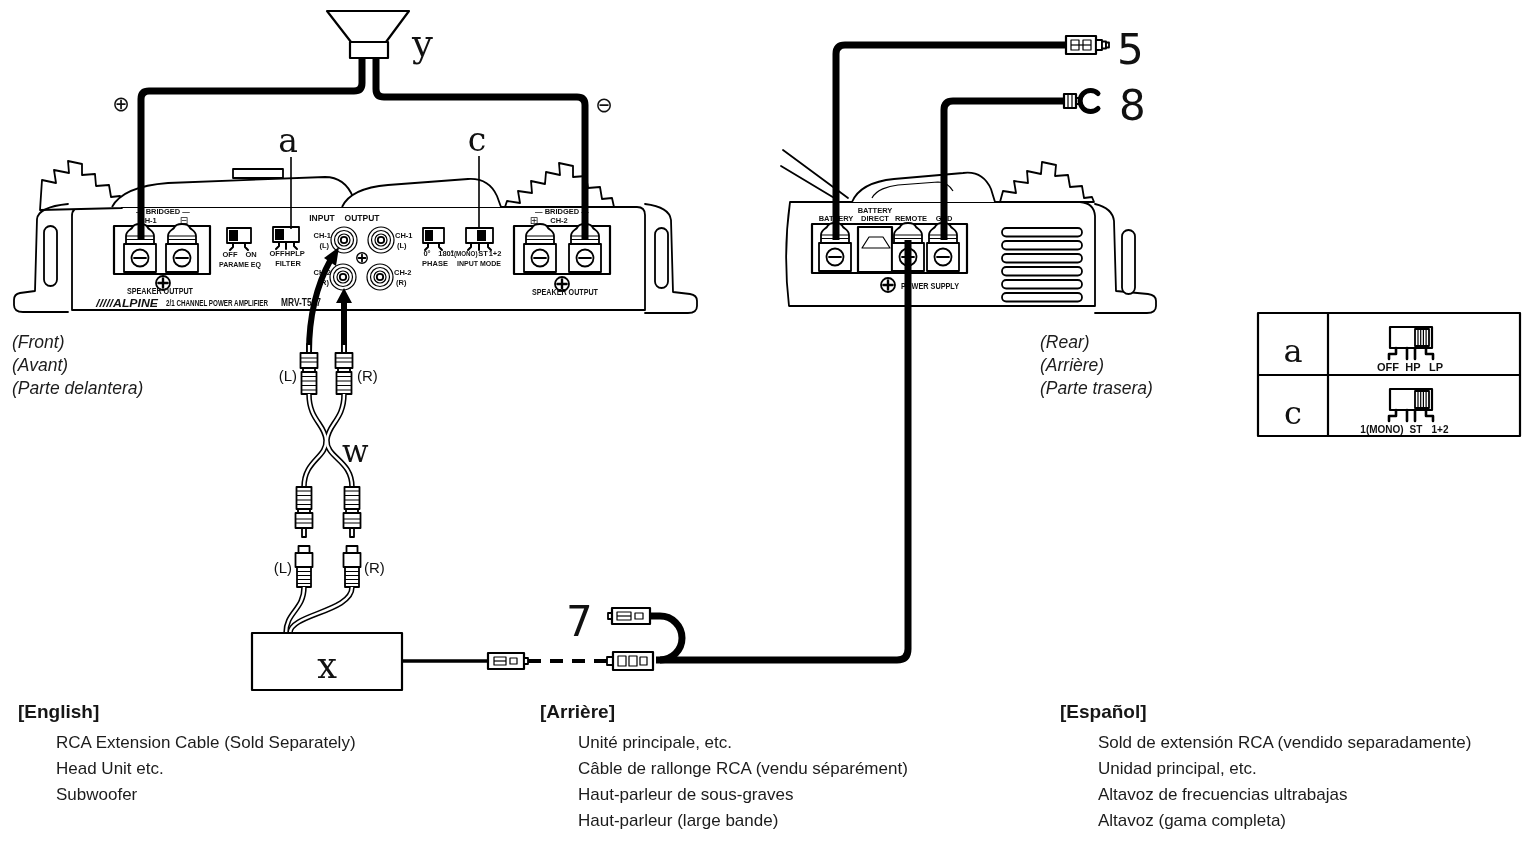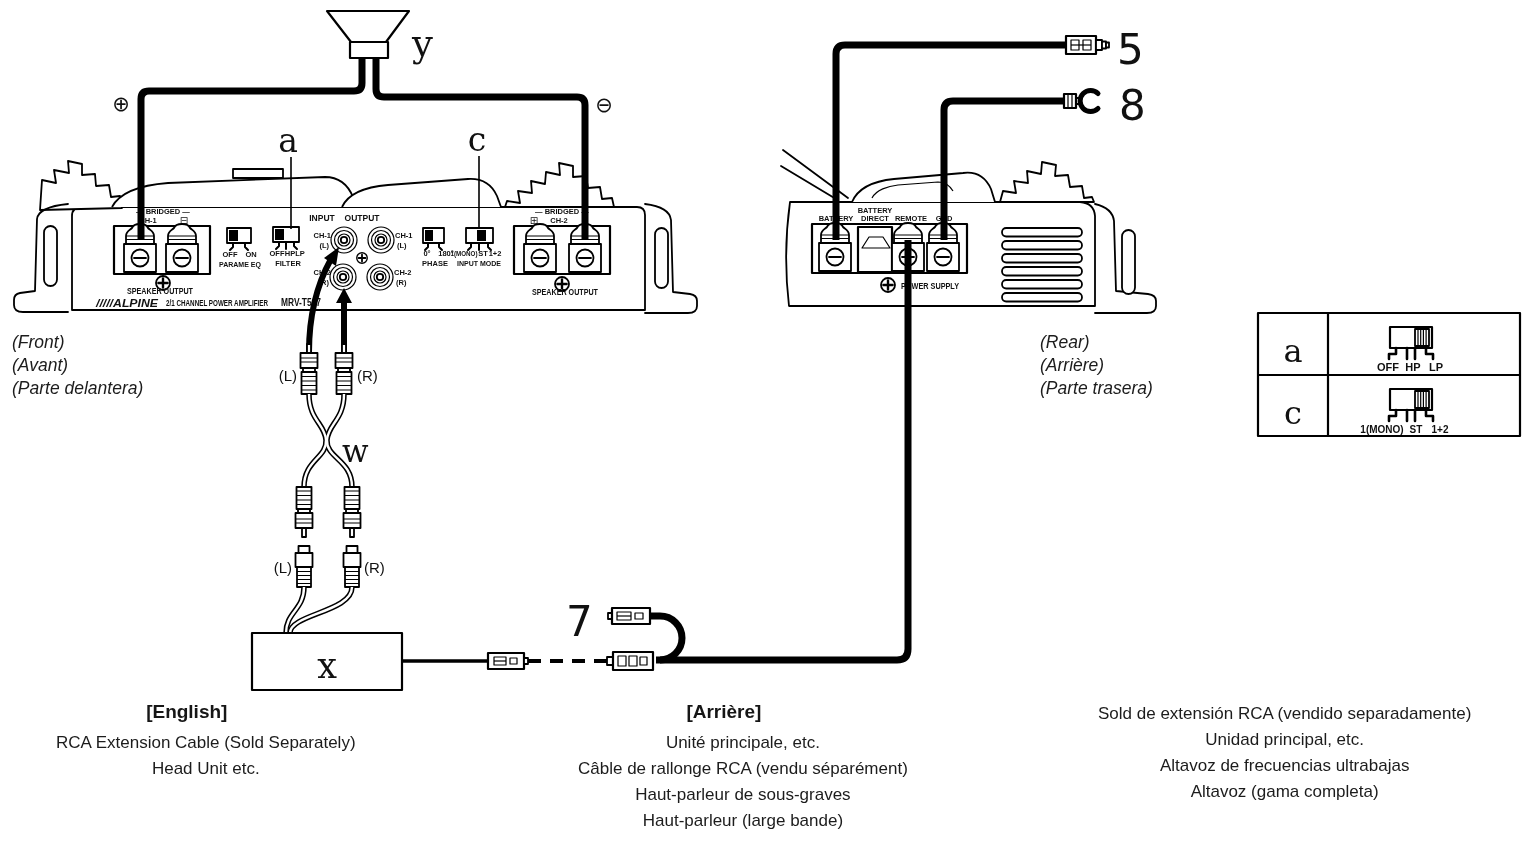--- a/index.html
+++ b/index.html
@@ -25,21 +25,21 @@
   .ow2{fill:#fff;stroke:#000;stroke-width:2.2;stroke-linejoin:round;}
   .w7{fill:none;stroke:#000;stroke-width:7;stroke-linejoin:round;}
   .w6{fill:none;stroke:#000;stroke-width:6;stroke-linejoin:round;}
   .w35{fill:none;stroke:#000;stroke-width:3.5;}
   .rb{fill:none;stroke:#000;stroke-width:5.5;}
   .rw{fill:none;stroke:#fff;stroke-width:2.4;}
   .dash{fill:none;stroke:#000;stroke-width:4;stroke-dasharray:13 9;}
   .prong{fill:none;stroke:#000;stroke-width:2.6;stroke-linejoin:round;stroke-linecap:round;}
   .prong2{fill:none;stroke:#000;stroke-width:2;stroke-linejoin:round;stroke-linecap:round;}
   .blk{fill:#000;stroke:none;}
-  .footer-col{position:absolute;top:701px;text-align:center;}
+  .footer-col{position:absolute;top:701px;}
   .fhead{font-weight:bold;font-size:19px;color:#161616;margin-bottom:7px;}
   .fitem{font-size:17px;color:#1c1c1c;line-height:26px;margin-left:38px;}
 </style>
 </head>
 <body>
 
 <div id="stage">
 <svg width="1526" height="848" viewBox="0 0 1526 848">
   <defs>
     <g id="post">
@@ -350,27 +350,29 @@
     <text class="b10" text-anchor="middle" x="1416" y="433">ST</text>
     <text class="b10" text-anchor="middle" x="1440" y="433">1+2</text>
   </g>
 </svg>
 
 
 <div class="footer-col" style="left:18px">
   <div class="fhead">[English]</div>
   <div class="fitem">RCA Extension Cable (Sold Separately)</div>
   <div class="fitem">Head Unit etc.</div>
+  <div class="fitem">Subwoofer</div>
 </div>
 <div class="footer-col" style="left:540px">
   <div class="fhead">[Arrière]</div>
   <div class="fitem">Unité principale, etc.</div>
   <div class="fitem">Câble de rallonge RCA (vendu séparément)</div>
   <div class="fitem">Haut-parleur de sous-graves</div>
   <div class="fitem">Haut-parleur (large bande)</div>
 </div>
 <div class="footer-col" style="left:1060px">
+  <div class="fhead">[Español]</div>
   <div class="fitem">Sold de extensión RCA (vendido separadamente)</div>
   <div class="fitem">Unidad principal, etc.</div>
   <div class="fitem">Altavoz de frecuencias ultrabajas</div>
   <div class="fitem">Altavoz (gama completa)</div>
 </div>
 </div>
 
 </body></html>

